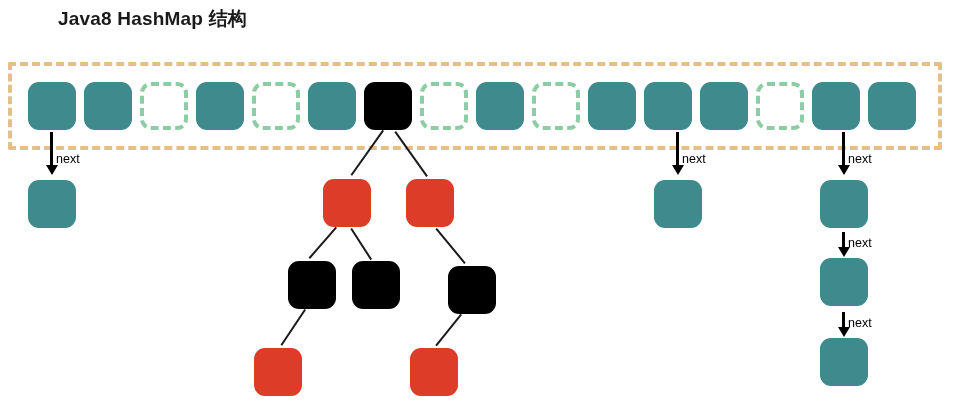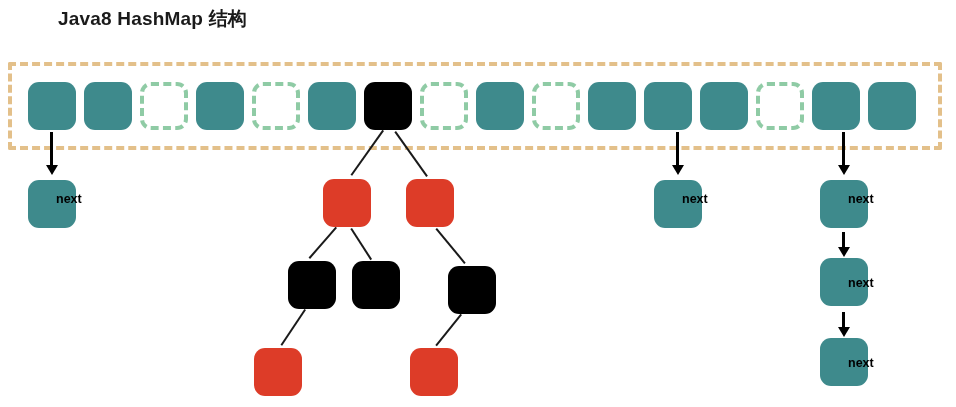--- a/index.html
+++ b/index.html
@@ -75,24 +75,23 @@
     bottom: -9px;
     width: 0;
     height: 0;
     border-left: 6px solid transparent;
     border-right: 6px solid transparent;
     border-top: 10px solid #000000;
   }
   .next-label {
     position: absolute;
     font-size: 12.5px;
-    font-weight: bold;
+    font-weight: normal;
     color: #000000;
     white-space: nowrap;
-    margin-top: 40px;
   }
   .edge {
     position: absolute;
     height: 0;
     border-top: 2.5px solid #1a1a1a;
     transform-origin: 0 0;
   }
 </style>
 </head>
 <body>

